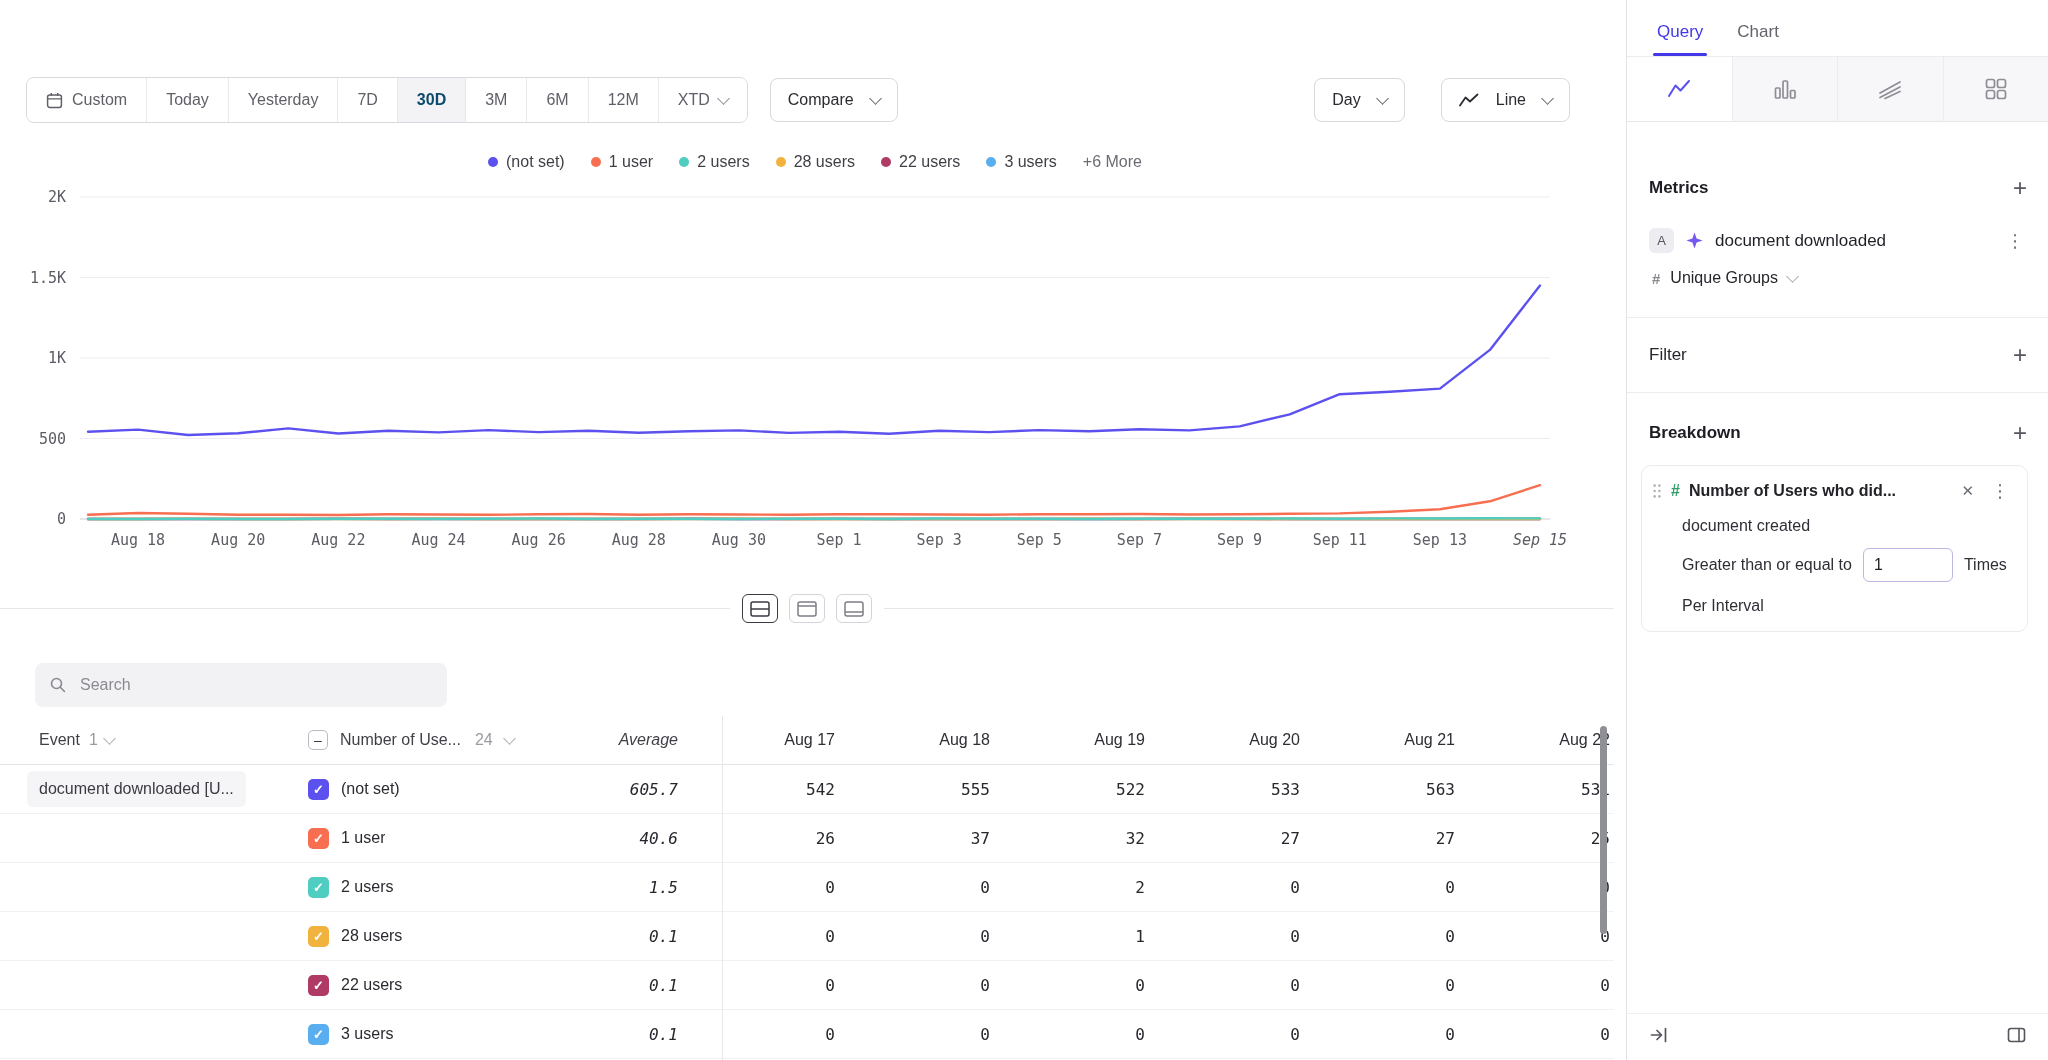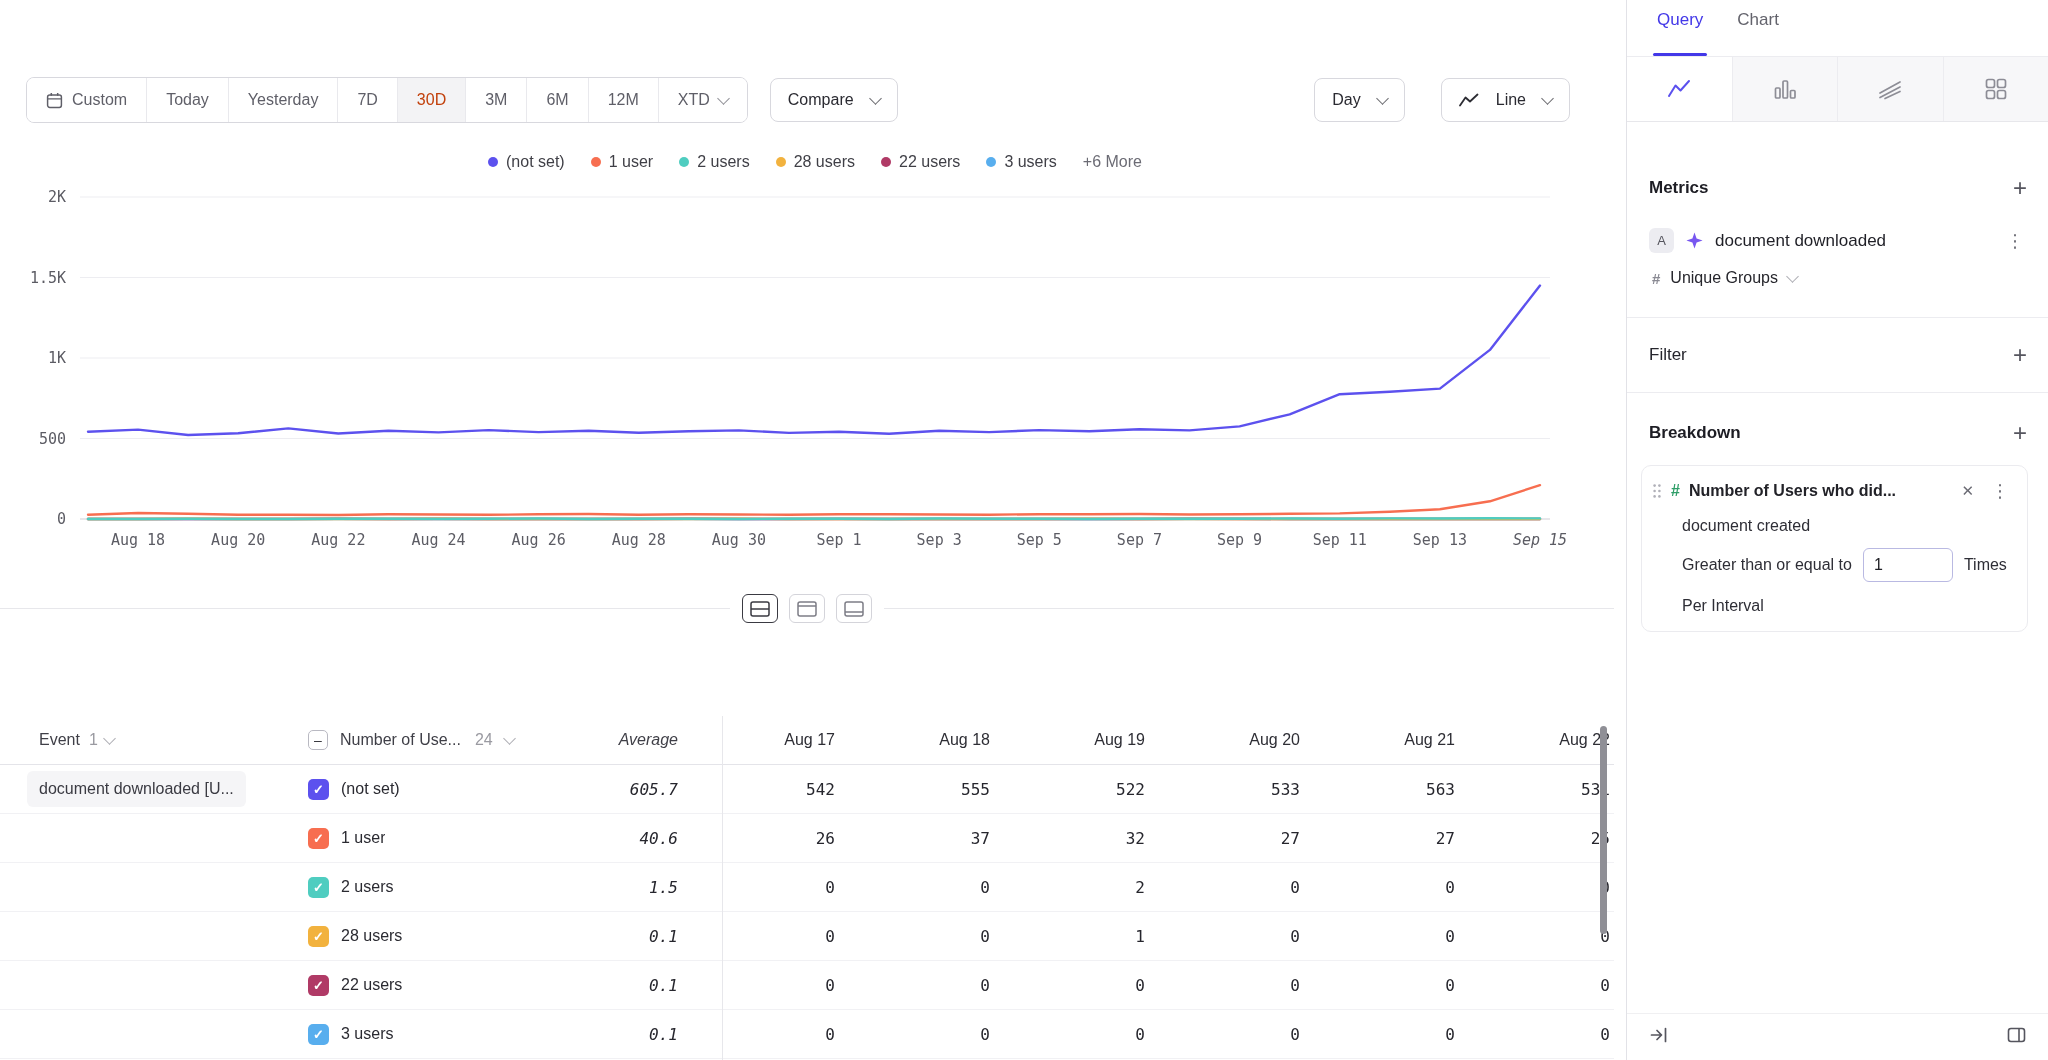--- a/index.html
+++ b/index.html
@@ -13,21 +13,21 @@
   .mono{font-family:"DejaVu Sans Mono",monospace;}
 
   
   .main{position:absolute;left:0;top:0;width:1614px;height:1060px;overflow:hidden;background:#fff;}
 
   
   .toolbar{position:absolute;left:26px;top:78px;width:1544px;height:44px;display:flex;align-items:center;}
   .range-group{display:inline-flex;align-items:stretch;height:44px;border:1px solid #d8d8de;border-radius:8px;overflow:hidden;background:#fff;}
   .range-btn{display:flex;align-items:center;gap:9px;padding:0 19px;font-size:16px;color:#5f5f68;border-right:1px solid #e9e9ed;background:#fff;white-space:nowrap;}
   .range-btn:last-child{border-right:none;}
-  .range-btn.sel{color:#c2410c;font-weight:400;background:#f3f3f5;}
+  .range-btn.sel{color:#0c4a6e;font-weight:700;background:#f3f3f5;}
   .btn{display:inline-flex;align-items:center;gap:17px;height:44px;padding:0 17px;border:1px solid #d8d8de;border-radius:8px;background:#fff;font-size:16px;color:#2a2a31;font-weight:400;white-space:nowrap;}
   .btn.compare{margin-left:22px;}
   .spacer{flex:1;}
   .btn.interval{margin-right:36px;}
   .chev{display:inline-block;width:8px;height:8px;border-right:1.6px solid currentColor;border-bottom:1.6px solid currentColor;transform:rotate(45deg);margin-top:-4px;opacity:.7;}
 
   
   .chart-area{position:absolute;left:0;top:150px;width:1614px;}
   .legend{margin-left:80px;width:1470px;height:24px;display:flex;justify-content:center;align-items:center;gap:26px;font-size:16px;color:#3f3f46;}
   .lg-item{display:inline-flex;align-items:center;gap:8px;}
@@ -64,21 +64,21 @@
   .cbx{width:21px;height:21px;border-radius:5px;color:#fff;font-size:13px;font-weight:bold;display:inline-flex;align-items:center;justify-content:center;flex-shrink:0;}
   .series-label{color:#2a2a31;overflow:hidden;text-overflow:ellipsis;}
   .event-label{background:#f5f5f7;border-radius:6px;padding:9px 12px;margin-left:-12px;color:#3a3a42;white-space:nowrap;overflow:hidden;text-overflow:ellipsis;max-width:250px;}
   .vline{position:absolute;left:722px;top:716px;bottom:0;width:1px;background:#e7e7eb;}
   .scroll-thumb{position:absolute;left:1600px;top:726px;width:7px;height:208px;border-radius:4px;background:#8f8f96;}
   .dhead{color:#2e2e35;}
 
   
   .panel{position:absolute;left:1626px;top:0;width:422px;height:1060px;box-sizing:border-box;border-left:1px solid #e2e2e7;background:#fff;display:flex;flex-direction:column;}
   .panel-tabs{height:56px;display:flex;align-items:flex-end;padding:0 0 0 30px;gap:34px;flex-shrink:0;}
-  .ptab{font-size:17px;color:#63636c;padding-bottom:26px;position:relative;}
+  .ptab{font-size:17px;color:#63636c;padding-bottom:14px;position:relative;}
   .ptab.active{color:#4338e8;}
   .ptab.active:after{content:"";position:absolute;left:-4px;right:-4px;bottom:0;height:3px;border-radius:2px;background:#4338e8;}
   .type-strip{height:64px;display:flex;background:#f7f7f9;border-top:1px solid #ececf0;border-bottom:1px solid #e7e7eb;flex-shrink:0;}
   .type-cell{flex:1;display:flex;align-items:center;justify-content:center;border-right:1px solid #ececf0;}
   .type-cell:last-child{border-right:none;}
   .type-cell.active{background:#fff;}
   .entity-row{margin:43px 20px 0 20px;height:50px;background:#f4f4f6;border-radius:9px;display:flex;padding:3px;box-sizing:border-box;flex-shrink:0;}
   .entity-btn{flex:1;display:flex;align-items:center;justify-content:center;gap:10px;font-size:16px;color:#5c5c66;border-radius:7px;}
   .entity-btn.sel{background:#fff;border:1px solid #d4d4db;color:#1f1f26;}
   .section-head{display:flex;align-items:center;justify-content:space-between;padding:0 21px 0 22px;flex-shrink:0;}
@@ -247,20 +247,27 @@
       </button>
       <button class="toggle-btn">
         <svg width="20" height="16" viewBox="0 0 20 16">
             <rect x="1" y="1" width="18" height="14" rx="2" fill="none" stroke="#7d7d86" stroke-width="1.5"></rect>
             <line x1="1" y1="11" x2="19" y2="11" stroke="#7d7d86" stroke-width="1.5"></line>
           </svg>
       </button>
     </div>
   </div>
 
+  <div class="search-box">
+    <svg width="18" height="18" viewBox="0 0 18 18">
+        <circle cx="7.5" cy="7.5" r="5" fill="none" stroke="#8a8a93" stroke-width="1.6"></circle>
+        <line x1="11.3" y1="11.3" x2="15.5" y2="15.5" stroke="#8a8a93" stroke-width="1.6" stroke-linecap="round"></line>
+      </svg>
+    <input type="text" placeholder="Search" style="">
+  </div>
 
   <div class="table">
     <div class="thead" id="table-header">
       <div class="c-event">
         <span>Event</span>
         <span class="count">1</span>
         <i class="chev" style="color:#8a8a93"></i>
       </div>
       <div class="c-series">
         <span class="mbox">–</span>

